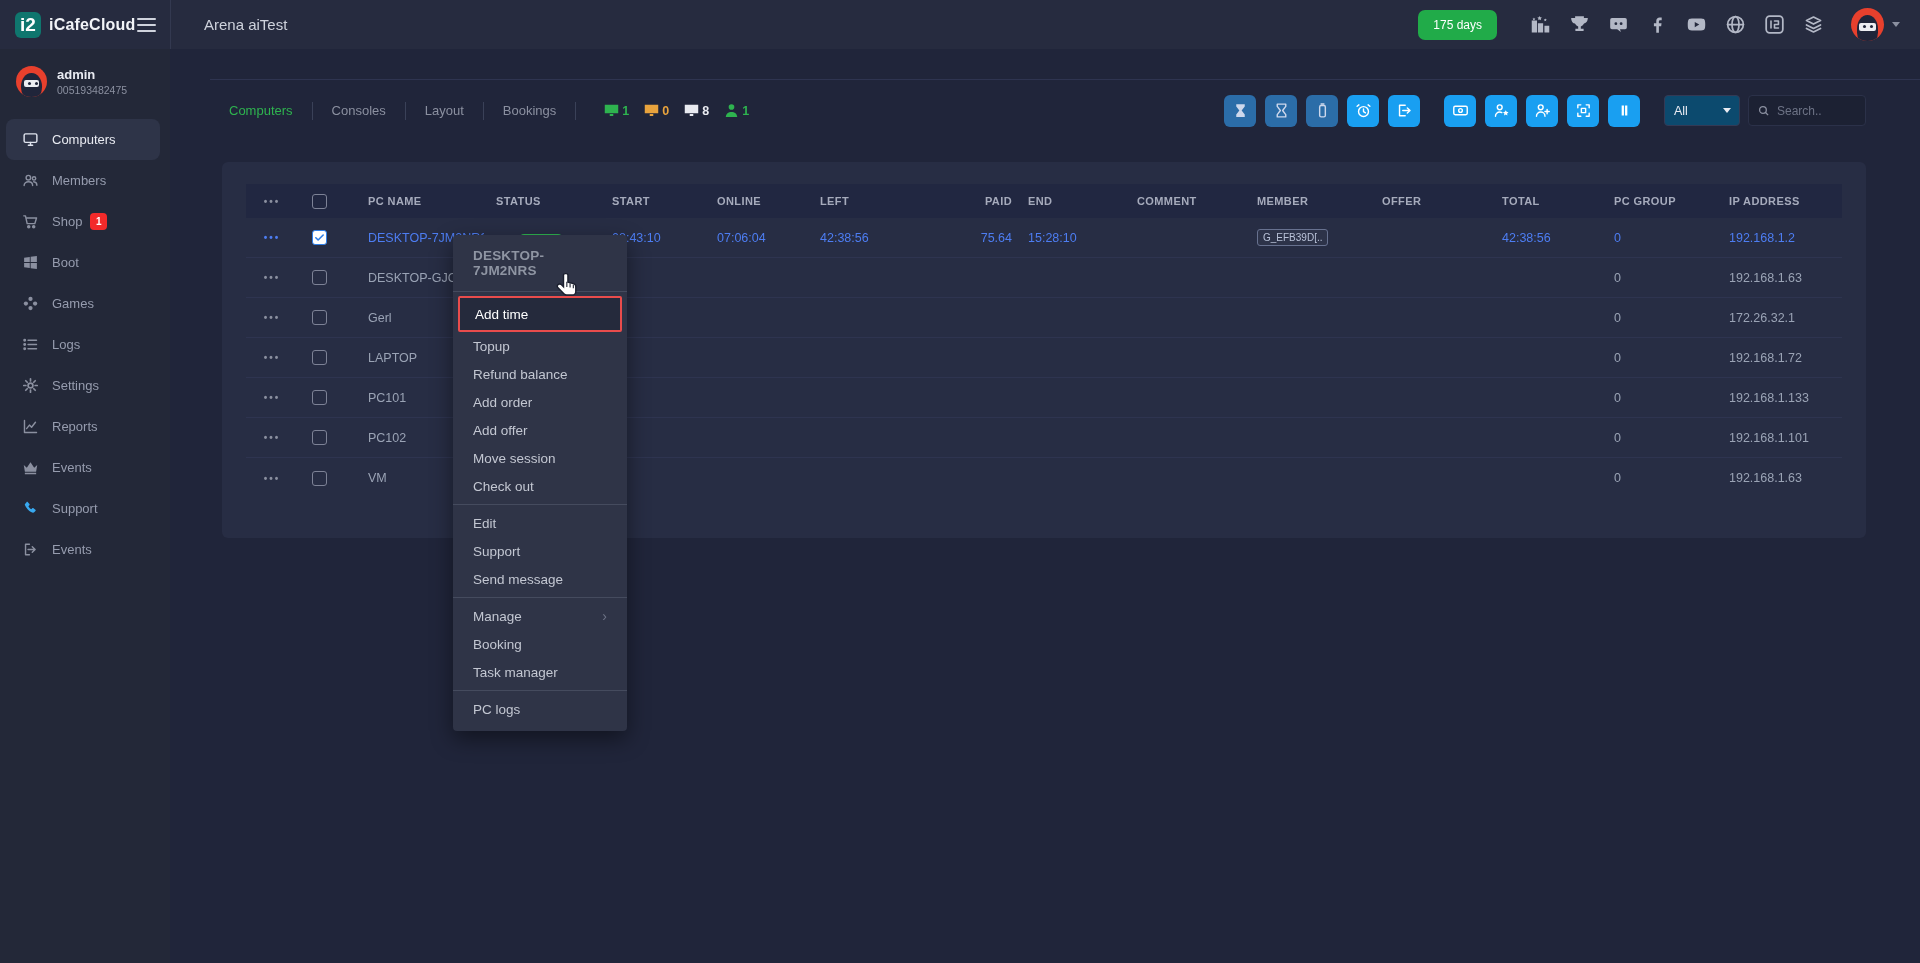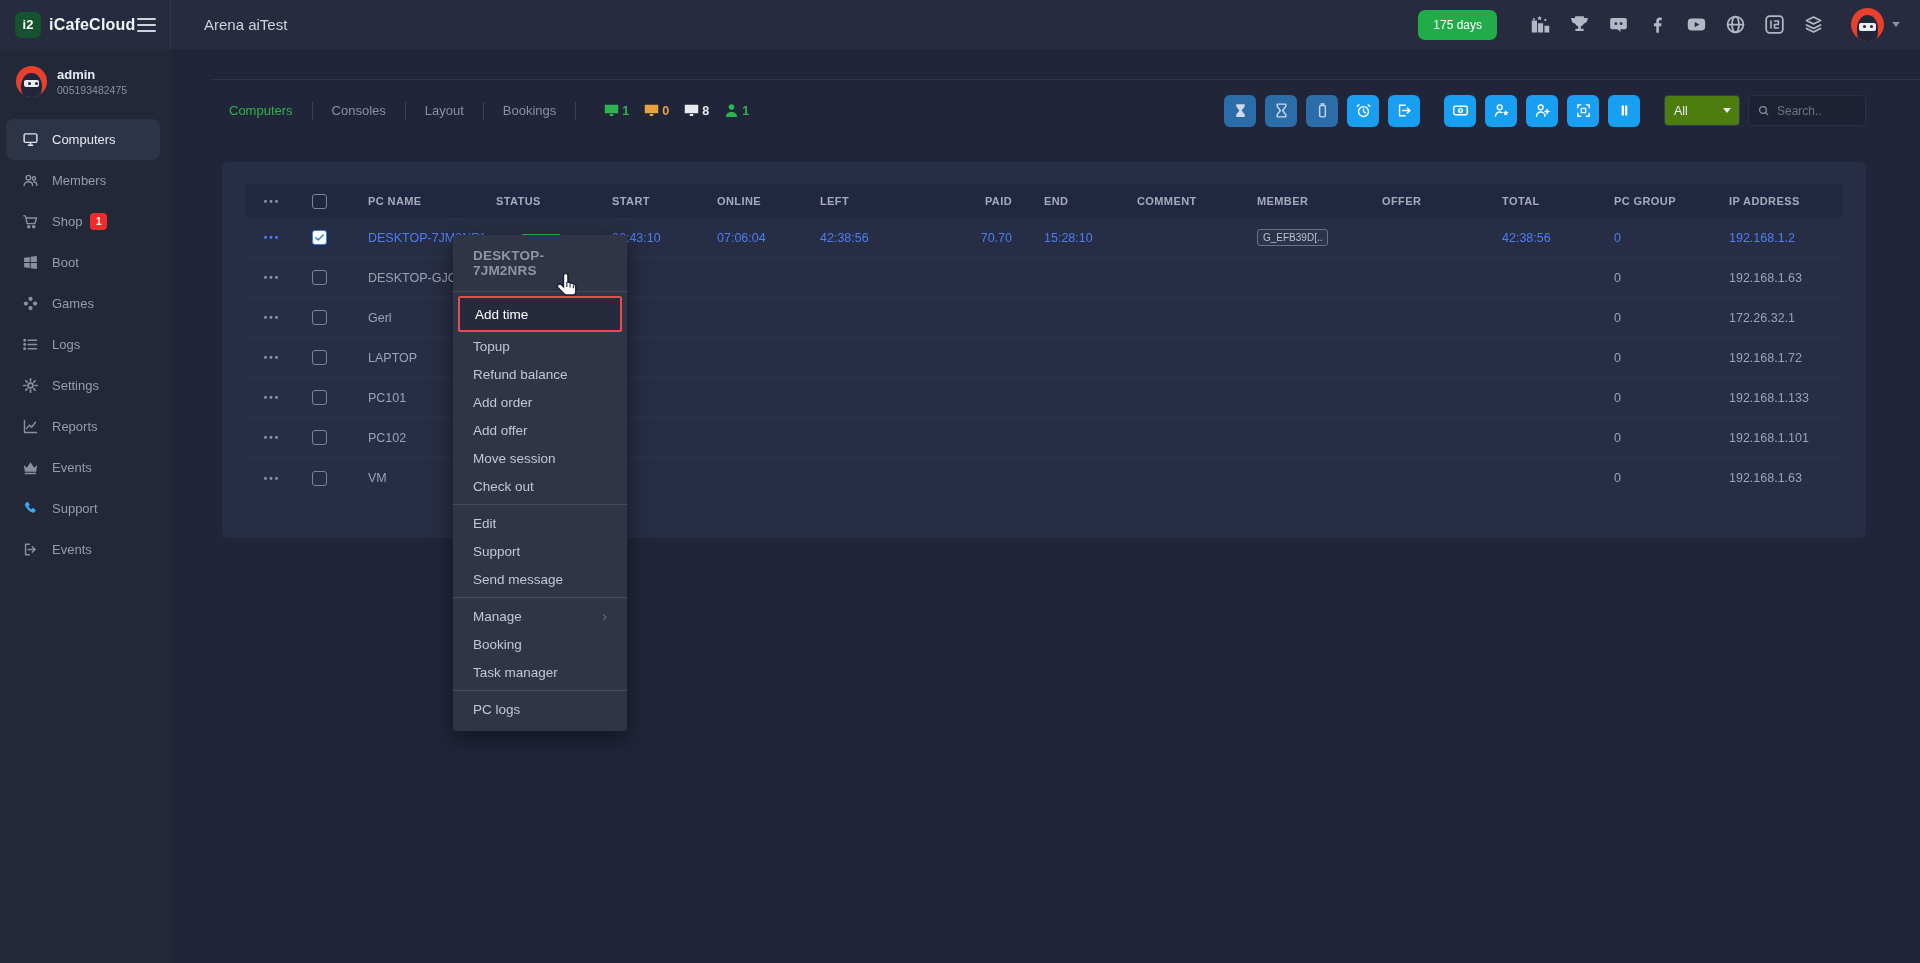--- a/index.html
+++ b/index.html
@@ -3,21 +3,21 @@
 <meta charset="utf-8">
 <style>
   * { box-sizing: border-box; margin: 0; padding: 0; }
   html,body { width:1920px; height:963px; overflow:hidden; }
   body { font-family:"Liberation Sans", sans-serif; background:#20253a; color:#9aa3b5; position:relative; }
   svg { display:block; }
 
   
   .navbar { position:absolute; top:0; left:0; width:1920px; height:49px; background:#262b3f; display:flex; align-items:center; z-index:30; }
   .brand { width:170px; height:49px; display:flex; align-items:center; padding-left:15px; }
-  .logo-mark { width:26px; height:26px; background:#14532d; border-radius:6px; color:#fff; font-weight:bold; font-size:13px; display:flex; align-items:center; justify-content:center; }
+  .logo-mark { width:26px; height:26px; background:#0f766e; border-radius:6px; color:#fff; font-weight:bold; font-size:19px; display:flex; align-items:center; justify-content:center; }
   .brand-name { color:#f2f4f8; font-size:16px; font-weight:bold; margin-left:8px; letter-spacing:.2px; }
   .burger { margin-left:auto; margin-right:14px; cursor:pointer; }
   .burger div { width:19px; height:2px; background:#cfd3dd; margin:4px 0; border-radius:1px; }
   .nav-divider { width:1px; height:49px; background:#333950; }
   .nav-title { margin-left:33px; font-size:15px; color:#ced2dc; }
   .nav-right { margin-left:auto; display:flex; align-items:center; padding-right:20px; }
   .days-btn { background:#21ab49; color:#fff; font-size:12px; padding:8px 15px; border-radius:7px; border:none; font-family:inherit; cursor:pointer; }
   .nav-icons { display:flex; align-items:center; margin-left:24px; }
   .nav-icon { color:#b3b8c6; margin:0 9px; cursor:pointer; }
   .avatar { width:33px; height:33px; border-radius:50%; background:#e8402d; position:relative; overflow:hidden; margin-left:18px; cursor:pointer; flex:none; }
@@ -48,42 +48,42 @@
   .tab-sep { width:1px; height:18px; background:#3a4158; }
   .counters { display:flex; align-items:center; margin-left:20px; }
   .counter { display:flex; align-items:center; margin:0 7px; gap:2px; }
   .counter .c-icon { width:17px; height:17px; }
   .counter .c-val { font-size:12.5px; font-weight:bold; }
   .actions { margin-left:auto; display:flex; align-items:center; }
   .act-btn { width:32px; height:32px; border-radius:6px; border:none; background:#199ff1; color:#fff; display:flex; align-items:center; justify-content:center; margin-left:9px; cursor:pointer; }
   .act-btn.muted { background:#2b6da8; color:#cdd8ec; }
   .act-btn.gap { margin-left:24px; }
   .act-btn svg { width:17px; height:17px; }
-  .filter-select { margin-left:24px; width:76px; height:31px; background:#4d7c0f; border:1px solid #333a55; border-radius:4px; color:#e9ebf2; font-size:12.5px; display:flex; align-items:center; padding:0 9px; cursor:pointer; position:relative; }
+  .filter-select { margin-left:24px; width:76px; height:31px; background:#0c4a6e; border:1px solid #333a55; border-radius:4px; color:#e9ebf2; font-size:12.5px; display:flex; align-items:center; padding:0 9px; cursor:pointer; position:relative; }
   .filter-select .tri { position:absolute; right:8px; width:0; height:0; border-left:4px solid transparent; border-right:4px solid transparent; border-top:5px solid #e9ebf2; }
   .search-box { margin-left:8px; width:118px; height:31px; background:#1c2133; border:1px solid #2b3149; border-radius:4px; display:flex; align-items:center; padding:8px 8px; }
   .search-box svg { width:13px; height:13px; color:#8b90a0; flex:none; }
   .search-box input { background:transparent; border:none; outline:none; color:#aeb4c4; font-size:12px; width:100%; margin-left:7px; font-family:inherit; }
   .search-box input::placeholder { color:#6d7386; }
 
   
   .panel { margin:21px 54px 0 52px; background:#272d44; border-radius:6px; padding:22px 24px 40px; }
   .tgrid { display:grid; grid-template-columns:52px 56px 130px 128px 95px 105px 130px 70px 95px 130px 140px 125px 112px 115px minmax(0,1fr); align-items:center; }
   .thead { background:#212741; height:34px; font-size:11px; font-weight:bold; color:#a6abbc; letter-spacing:.4px; }
   .trow { height:40px; border-bottom:1px solid #2e3450; font-size:12.5px; color:#9aa3b5; }
   .trow:last-child { border-bottom:none; }
   .cell { white-space:nowrap; overflow:hidden; }
   .col-0 { text-align:center; }
   .col-1 { padding-left:14px; }
   .col-2 { padding-left:14px; }
   .col-3 { padding-left:12px; }
   .col-5 { padding-left:10px; }
   .col-6 { padding-left:8px; }
   .col-7 { text-align:right; }
-  .col-8 { padding-left:32px; }
+  .col-8 { padding-left:16px; }
   .col-9 { padding-left:30px; }
   .col-10 { padding-left:20px; }
   .col-11 { padding-left:5px; }
   .ellipsis-btn { color:#8b90a0; font-size:10px; letter-spacing:2px; font-weight:bold; cursor:pointer; }
   .trow.sel .cell, .trow.sel .ellipsis-btn { color:#4d7df2; }
   .checkbox { width:15px; height:15px; border:1.5px solid #7d8296; border-radius:3px; background:transparent; cursor:pointer; display:flex; align-items:center; justify-content:center; }
   .checkbox.checked { background:#fff; border-color:#2f7fe8; }
   .checkbox.checked svg { width:11px; height:11px; color:#2f7fe8; }
   .status-pill { width:42px; height:8px; border-radius:4px; background:#2eb34f; margin-left:24px; }
   .member-badge { display:inline-block; border:1px solid #67718f; color:#b9c2d8; font-size:10px; padding:2px 5px; border-radius:3px; background:rgba(255,255,255,.03); }
@@ -458,21 +458,21 @@
               </svg>
             </div>
           </div>
           <div class="cell col-2">DESKTOP-7JM2NRS</div>
           <div class="cell col-3">
             <div class="status-pill"></div>
           </div>
           <div class="cell col-4">08:43:10</div>
           <div class="cell col-5">07:06:04</div>
           <div class="cell col-6">42:38:56</div>
-          <div class="cell col-7">70.70</div>
+          <div class="cell col-7">75.64</div>
           <div class="cell col-8">15:28:10</div>
           <div class="cell col-9"></div>
           <div class="cell col-10"><span class="member-badge">G_EFB39D[..</span></div>
           <div class="cell col-11"></div>
           <div class="cell col-12">42:38:56</div>
           <div class="cell col-13">0</div>
           <div class="cell col-14">192.168.1.2</div>
         </div>
         <div class="tgrid trow">
           <div class="cell col-0 ellipsis-btn">•••</div>

